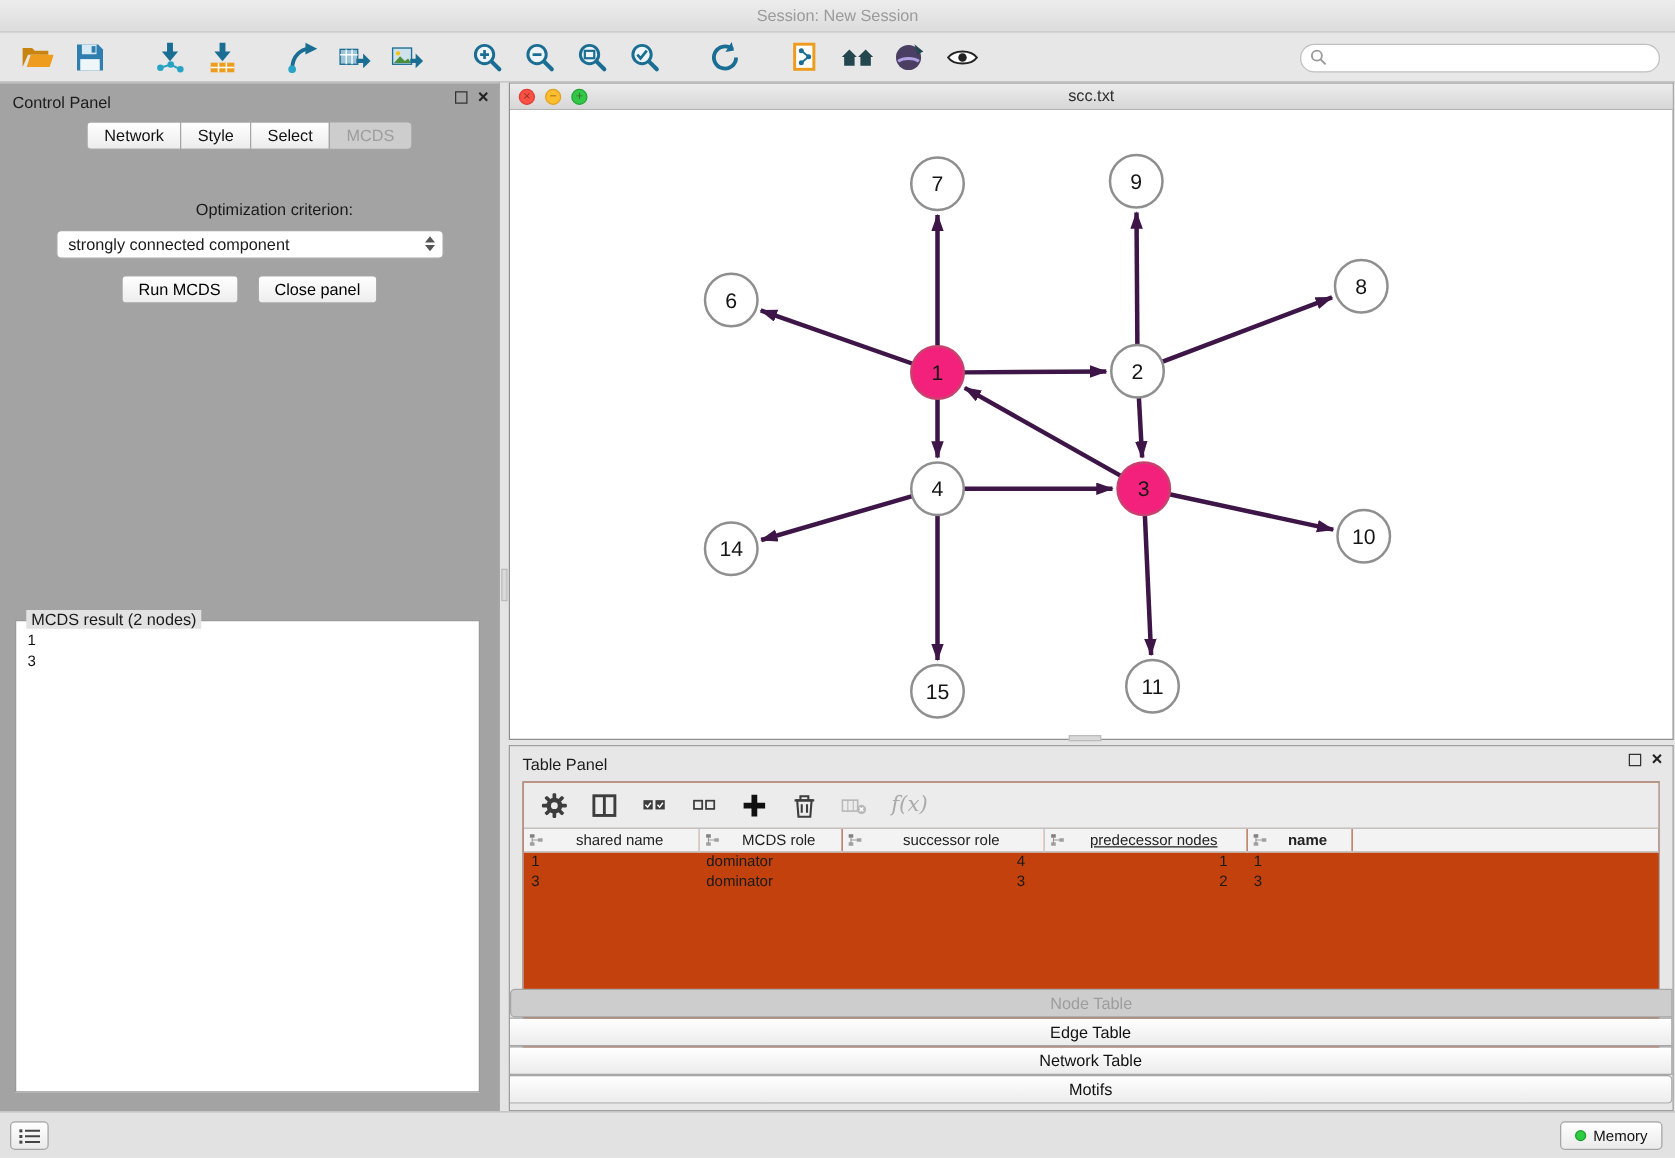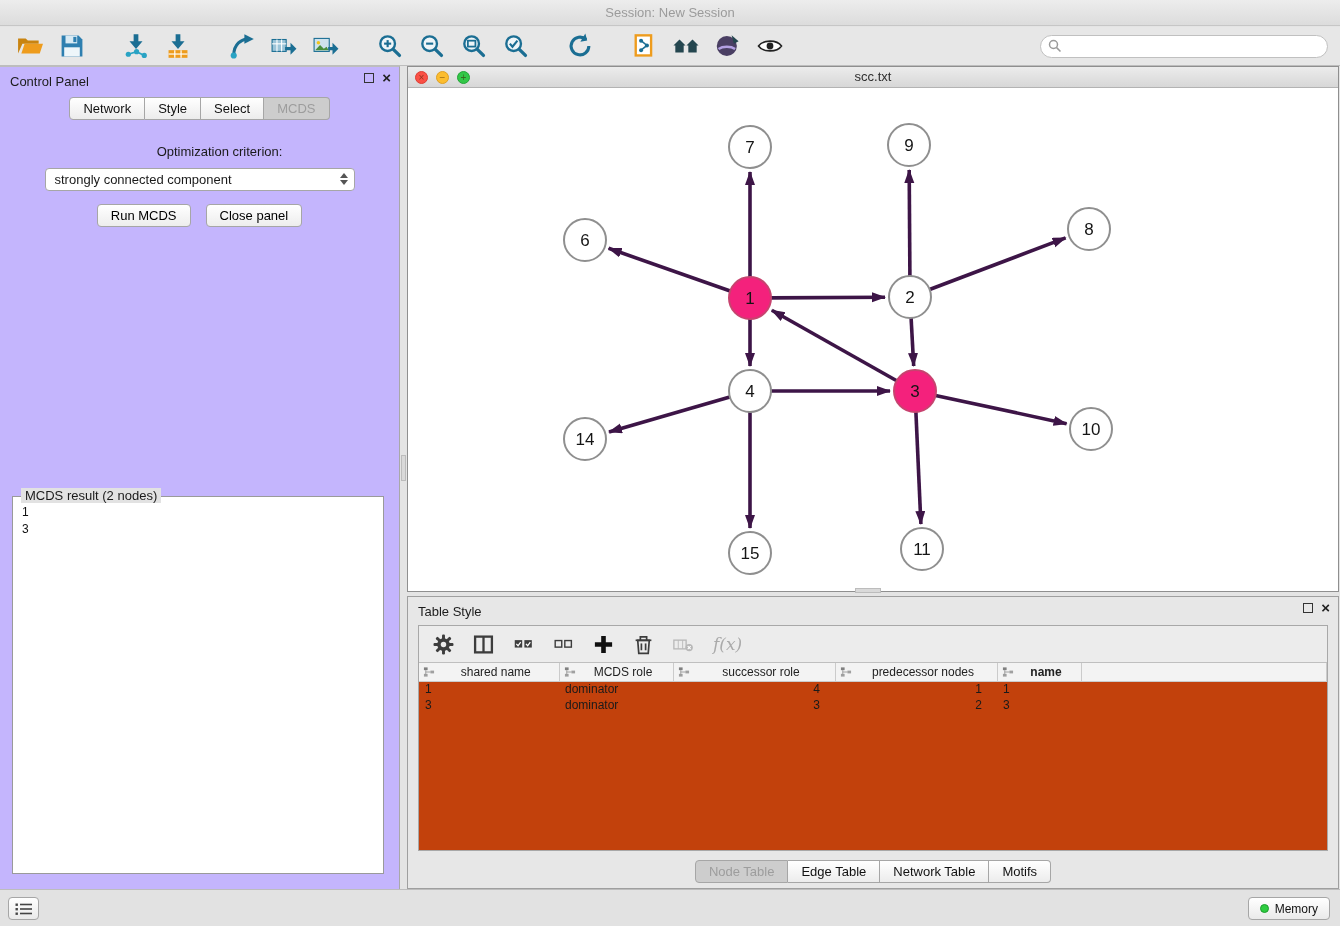--- a/index.html
+++ b/index.html
@@ -29,37 +29,37 @@
   .search-wrap { margin-left:auto; position:relative; }
   .search-wrap input {
     width:288px; height:23px; border:1px solid #c0c0c0; border-radius:12px;
     background:#fff; padding:0 8px 0 26px; font-size:13px; outline:none;
   }
   .search-glyph { position:absolute; left:8px; top:4px; width:14px; height:14px; }
 
   
   .control-panel {
     position:absolute; left:0; top:66px; width:400px; bottom:37px;
-    background:#c4b5fd; border-top:1px solid #bdbdbd; border-right:1px solid #a8a8a8;
+    background:#a3a3a3; border-top:1px solid #bdbdbd; border-right:1px solid #a8a8a8;
   }
   .panel-header { position:relative; height:26px; padding:7px 10px 0; font-size:13px; color:#1c1c1c; }
   .panel-header-controls { position:absolute; right:8px; top:6px; display:flex; gap:8px; align-items:center; }
   .float-glyph { width:10px; height:10px; border:1.5px solid #333; display:inline-block; }
   .close-glyph { font-size:15px; font-weight:bold; color:#222; line-height:10px; }
 
   .cp-tabs { display:flex; justify-content:center; margin-top:4px; }
   .tab {
     padding:3px 13px; font-size:13px; color:#111;
     background:linear-gradient(#ffffff,#ececec); border:1px solid #a6a6a6; border-left:none;
   }
   .tab:first-child { border-left:1px solid #a6a6a6; border-radius:4px 0 0 4px; }
   .tab:last-child { border-radius:0 4px 4px 0; }
   .tab.active { background:#cdcdcd; color:#9d9d9d; }
 
-  .opt-label { text-align:center; margin-top:24px; font-size:13px;padding-left:40px; }
+  .opt-label { text-align:center; margin-top:40px; font-size:13px;padding-left:40px; }
   .select-box {
     position:relative; width:310px; height:23px; margin:9px auto 0;
     background:#fff; border:1px solid #a6a6a6; border-radius:4px;
     font-size:13px; line-height:21px; padding:0 22px 0 9px;
   }
   .select-arrows { position:absolute; right:6px; top:4px; display:flex; flex-direction:column; gap:2px; }
   .arr-up { width:0; height:0; border-left:4px solid transparent; border-right:4px solid transparent; border-bottom:5px solid #555; }
   .arr-down { width:0; height:0; border-left:4px solid transparent; border-right:4px solid transparent; border-top:5px solid #555; }
 
   .cp-buttons { display:flex; justify-content:center; gap:15px; margin-top:13px; }
@@ -420,21 +420,21 @@
           <text x="514" y="467" text-anchor="middle" font-size="17" fill="#151515">11</text>
         </svg>
     </div>
   </div>
 
   <div class="v-handle"></div>
   <div class="h-handle"></div>
 
   <div class="table-panel">
     <div class="panel-header">
-      <span>Table Style</span>
+      <span>Table Panel</span>
       <span class="panel-header-controls">
         <span class="float-glyph"></span>
         <span class="close-glyph">×</span>
       </span>
     </div>
     <div class="table-frame">
       <div class="tp-toolbar" id="table-toolbar">
           <button class="tp-btn">
             <span style="display:flex">
               <svg viewBox="0 0 20 20">
@@ -522,21 +522,21 @@
                     <rect x="8" y="4.5" width="4" height="3" fill="#a0a0a0"></rect>
                     <rect x="1" y="8" width="4" height="3" fill="#a0a0a0"></rect>
                     <path d="M3 4v5.5M3 6h5" stroke="#9a9a9a" fill="none"></path>
                   </svg></span><span>MCDS role</span></th>
               <th style="width: 162px;"><span class="col-ic"><svg viewBox="0 0 13 12" width="12" height="12">
                     <rect x="1" y="1" width="4" height="3" fill="#808080"></rect>
                     <rect x="8" y="4.5" width="4" height="3" fill="#a0a0a0"></rect>
                     <rect x="1" y="8" width="4" height="3" fill="#a0a0a0"></rect>
                     <path d="M3 4v5.5M3 6h5" stroke="#9a9a9a" fill="none"></path>
                   </svg></span><span>successor role</span></th>
-              <th style="width: 162px;"><span class="col-ic"><svg viewBox="0 0 13 12" width="12" height="12">
+              <th style="width: 162px; text-decoration: underline;"><span class="col-ic"><svg viewBox="0 0 13 12" width="12" height="12">
                     <rect x="1" y="1" width="4" height="3" fill="#808080"></rect>
                     <rect x="8" y="4.5" width="4" height="3" fill="#a0a0a0"></rect>
                     <rect x="1" y="8" width="4" height="3" fill="#a0a0a0"></rect>
                     <path d="M3 4v5.5M3 6h5" stroke="#9a9a9a" fill="none"></path>
                   </svg></span><span>predecessor nodes</span></th>
               <th style="width: 84px; font-weight: bold;"><span class="col-ic"><svg viewBox="0 0 13 12" width="12" height="12">
                     <rect x="1" y="1" width="4" height="3" fill="#808080"></rect>
                     <rect x="8" y="4.5" width="4" height="3" fill="#a0a0a0"></rect>
                     <rect x="1" y="8" width="4" height="3" fill="#a0a0a0"></rect>
                     <path d="M3 4v5.5M3 6h5" stroke="#9a9a9a" fill="none"></path>
@@ -557,21 +557,21 @@
               <td>3</td>
               <td>dominator</td>
               <td class="num">3</td>
               <td class="num">2</td>
               <td>3</td>
               <td></td>
             </tr>
           </tbody>
       </table>
     </div>
-    <div class="tp-tabs cp-tabs" id="table-tabs" style="margin-top:0;">
+    <div class="tp-tabs cp-tabs" id="table-tabs" style="margin-top:0;flex-direction:column;">
         <button class="tab active">Node Table</button>
         <button class="tab">Edge Table</button>
         <button class="tab">Network Table</button>
         <button class="tab">Motifs</button>
       </div>
   </div>
 
   <div class="status-bar">
     <button class="sb-left-btn">
       <svg width="18" height="14" viewBox="0 0 18 14">

